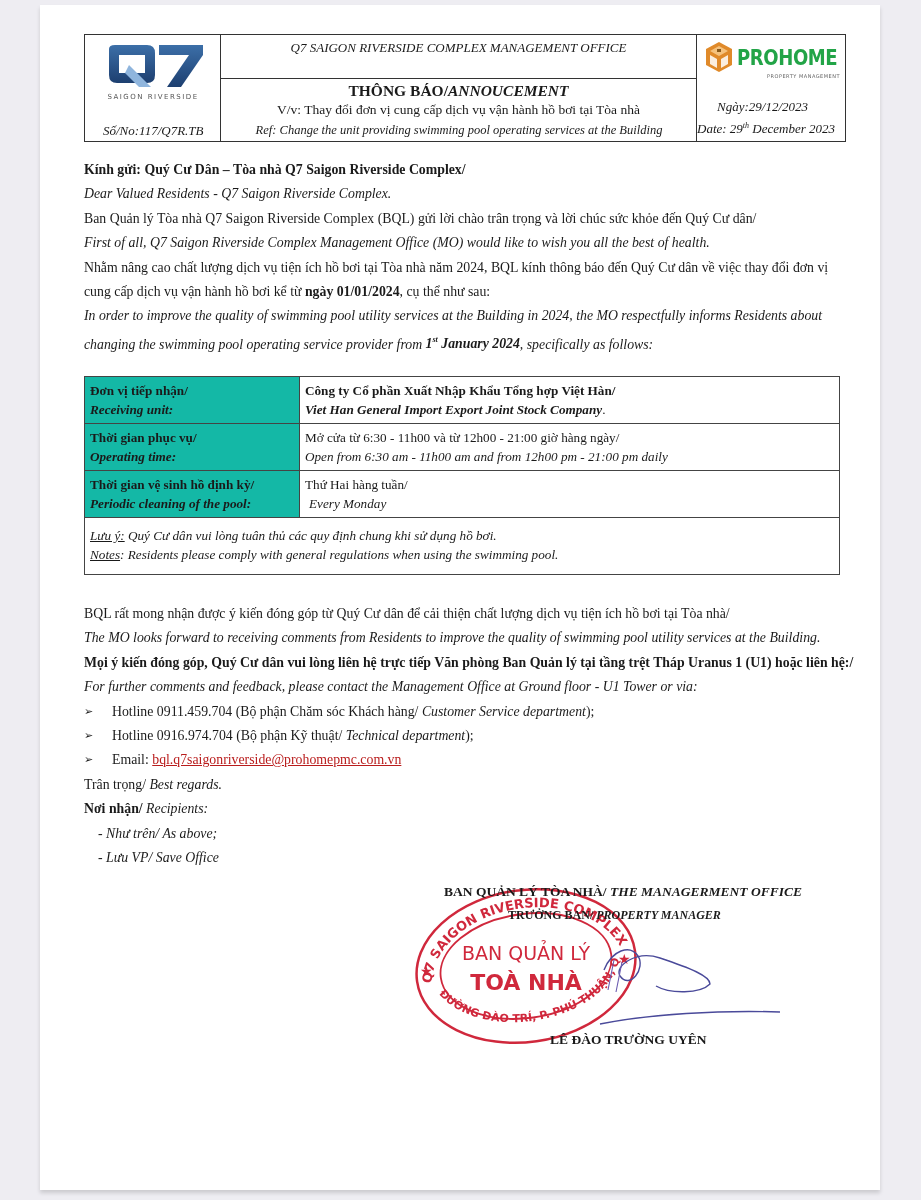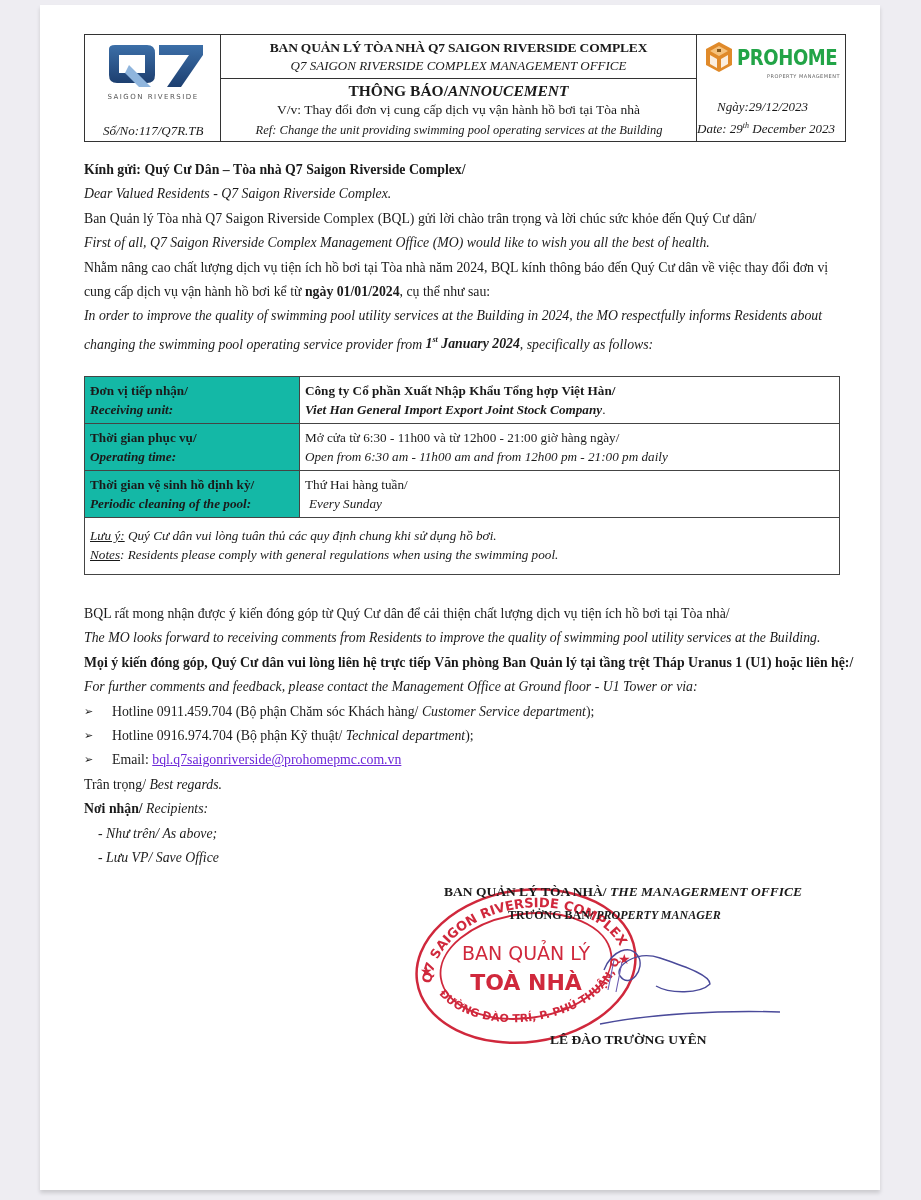--- a/index.html
+++ b/index.html
@@ -59,21 +59,21 @@
   table.info td.val .vi-b { font-weight: bold; }
   table.info td.val .en-bi { font-weight: bold; font-style: italic; }
   table.info td.val .en-i { font-style: italic; }
   table.info td.note { font-style: italic; padding: 8px 5px 10px 5px; }
   .u { text-decoration: underline; margin-top: 6px; }
 
   .body2 { position: absolute; left: 44px; top: 602px; width: 770px; font-size: 13.8px; line-height: 24.4px; }
   .body2 p { margin: 0; }
   .bullet { padding-left: 28px; position: relative; }
   .bullet::before { content: "➢"; position: absolute; left: 0; top: 0; font-family: "DejaVu Sans", sans-serif; font-size: 11px; }
-  .email-link { text-decoration: underline; color: #6d28d9; }
+  .email-link { text-decoration: underline; color: #b91c1c; }
   .recip { padding-left: 14px; font-style: italic; }
 
   
   .sig-title { position: absolute; left: 444px; top: 884px; font-size: 13.5px; font-weight: bold; }
   .sig-title i { font-style: italic; }
   .sig-sub { position: absolute; left: 508px; top: 908px; font-size: 12px; font-weight: bold; }
   .sig-sub i { font-style: italic; }
   .stamp { position: absolute; left: 408px; top: 878px; width: 236px; height: 170px; }
   .signature { position: absolute; left: 560px; top: 920px; width: 220px; height: 120px; }
   .signer { position: absolute; left: 550px; top: 1032px; font-size: 13.5px; font-weight: bold; }
@@ -93,21 +93,20 @@
         </linearGradient>
       </defs>
       <path d="M6 6 Q6 2 12 2 L44 2 Q52 2 52 10 L52 32 Q52 40 44 40 L14 40 Q6 40 6 32 Z M16 12 L16 30 L42 30 L42 12 Z" fill="url(#q7g)" fill-rule="evenodd"></path>
       <path d="M26 22 L40 36 L48 44 L36 44 L22 30 Z" fill="#8fb5dd"></path>
       <path d="M56 2 L100 2 L100 12 L78 44 L64 44 L86 12 L56 12 Z" fill="url(#q7g)"></path>
     </svg>
     <div class="q7-sub">SAIGON RIVERSIDE</div>
   </div>
   <div class="lh-center">
     <div class="lh-center-top">
-      <div class="mo-title">BAN QUẢN LÝ TÒA NHÀ Q7 SAIGON RIVERSIDE COMPLEX</div>
       <div class="mo-title-en">Q7 SAIGON RIVERSIDE COMPLEX MANAGEMENT OFFICE</div>
     </div>
     <div class="lh-center-bottom">
       <div class="ann-title"><span>THÔNG BÁO/</span><i>ANNOUCEMENT</i></div>
       <div class="subject-vi">V/v: Thay đổi đơn vị cung cấp dịch vụ vận hành hồ bơi tại Tòa nhà</div>
     </div>
   </div>
   <div class="lh-right">
     <svg class="prohome-logo" viewBox="0 0 28 32">
       <path d="M14 1 L27 8 L27 24 L14 31 L1 24 L1 8 Z" fill="#e08a2a"></path>
@@ -155,21 +154,21 @@
           <div class="en-i">Open from 6:30 am - 11h00 am and from 12h00 pm - 21:00 pm daily</div>
         </td>
     </tr>
     <tr>
       <td class="lbl">
           <div>Thời gian vệ sinh hồ định kỳ/</div>
           <div class="en">Periodic cleaning of the pool:</div>
         </td>
       <td class="val">
           <div>Thứ Hai hàng tuần/</div>
-          <div class="en-i" style="padding-left:4px">Every Sunday</div>
+          <div class="en-i" style="padding-left:4px">Every Monday</div>
         </td>
     </tr>
     <tr>
       <td class="note" colspan="2">
         <div><span class="u">Lưu ý:</span><span> Quý Cư dân vui lòng tuân thủ các quy định chung khi sử dụng hồ bơi.</span></div>
         <div><span class="u">Notes</span><span>: Residents please comply with general regulations when using the swimming pool.</span></div>
       </td>
     </tr>
   </tbody>
 </table>

